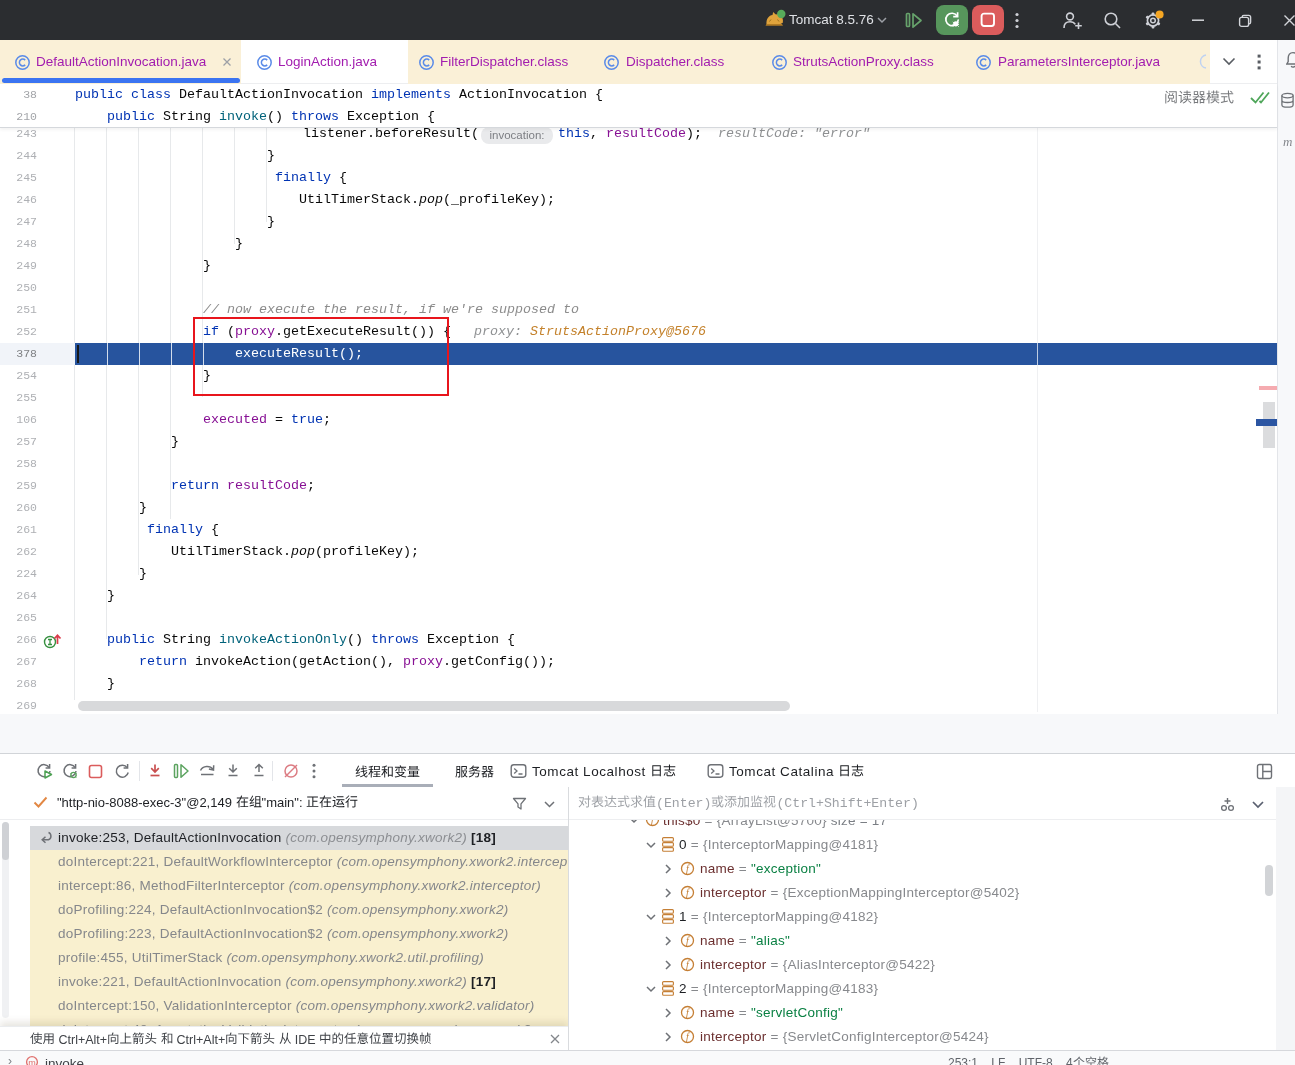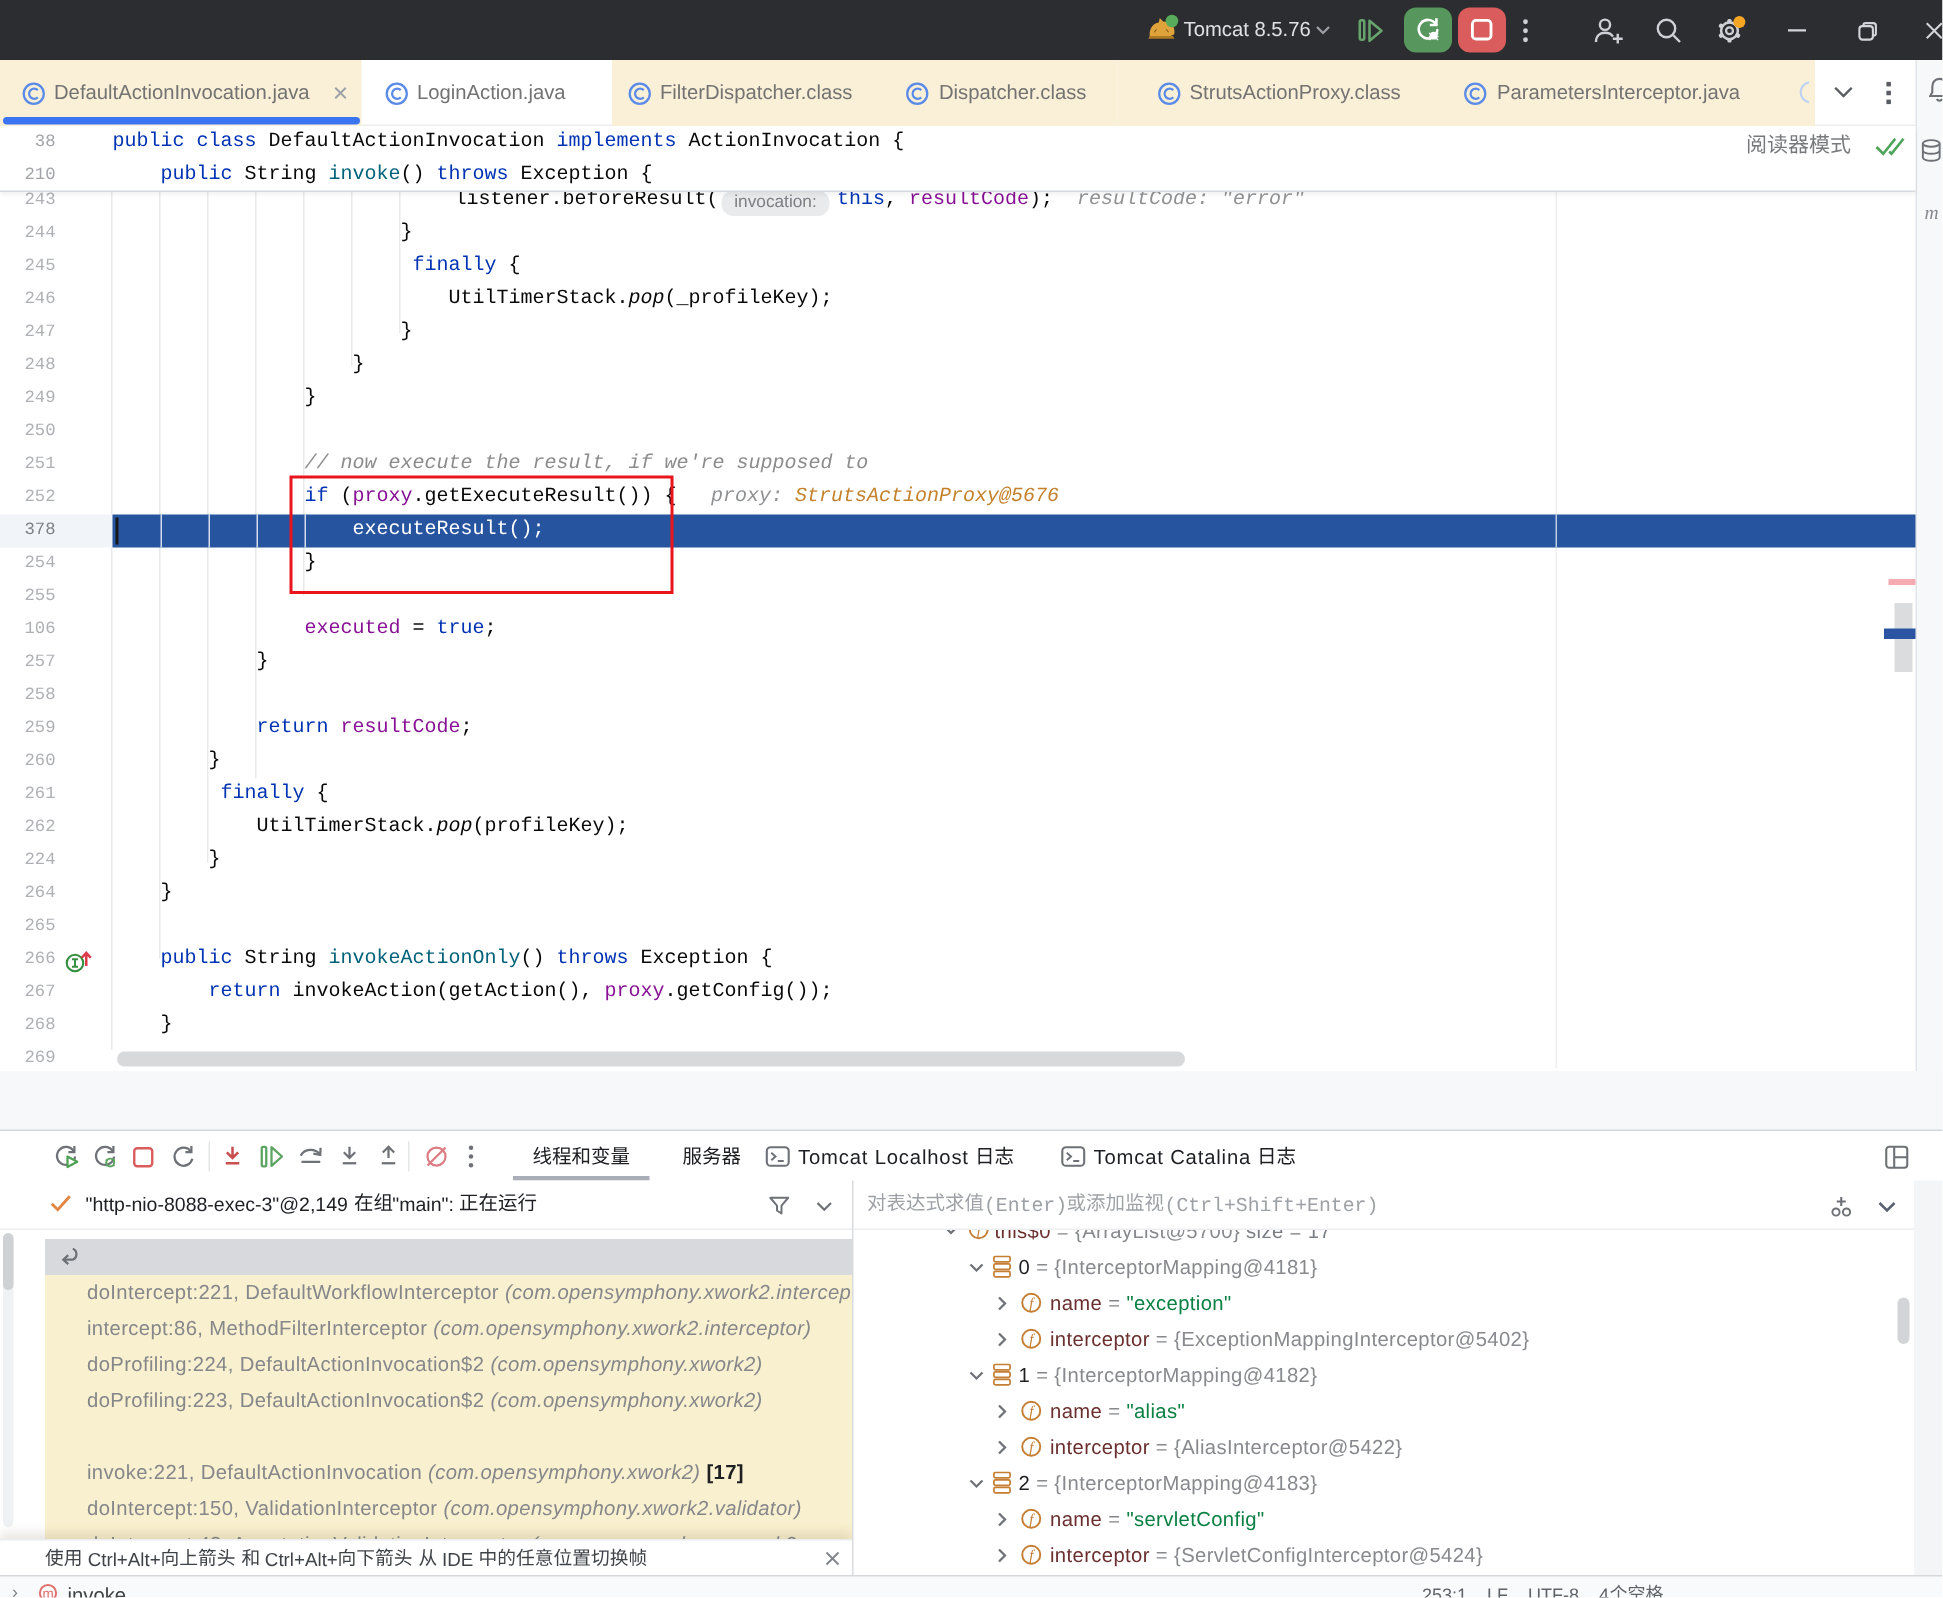--- a/index.html
+++ b/index.html
@@ -4,21 +4,21 @@
 body{width:1295px;height:1065px;overflow:hidden;position:relative;background:#fff;
  font-family:"Liberation Sans",sans-serif;-webkit-font-smoothing:antialiased}
 .abs{position:absolute}
 .cl{position:absolute;font:13.33px/22px "Liberation Mono",monospace;white-space:pre;color:#080808}
 .ln{position:absolute;width:29px;left:8px;text-align:right;font:11.5px/22px "Liberation Mono",monospace;color:#AEB0B4}
 .kw{color:#0033B3}.fld{color:#871094}.mth{color:#00627A}.cmt{color:#8C8C8C;font-style:italic}
 .it{font-style:italic}
 .guide{position:absolute;width:1px;background:#E7E9EB}
 .ui13{font:13.5px/24px "Liberation Sans",sans-serif;color:#1D1F23;white-space:pre;letter-spacing:.25px}
 .gray{color:#87898D}
-.tabtxt{font:13.5px/44px "Liberation Sans",sans-serif;color:#737373;white-space:nowrap}
+.tabtxt{font:13.5px/44px "Liberation Sans",sans-serif;color:#a21caf;white-space:nowrap}
 svg.cjk{display:inline-block}
 </style></head>
 <body>
 
 <div class="abs" style="left:0px;top:0px;width:1295px;height:40px;background:#2B2D30">
 
   <svg class="abs" style="left:763px;top:9px" width="23" height="22" viewBox="0 0 23 22">
     <path d="M3.5 15.5 C3 9.5 6 6.5 9.5 6 L10.2 3 L12.4 5.3 L14.2 5.5 L16.6 3.4 L17.2 6.6 C19.6 8 20.4 11 19.8 13.8 L16.5 15.5 Z" fill="#DFA33C"></path>
     <path d="M2.5 16.8 L20 16.8 L19 15 L3.5 15 Z" fill="#B07A23"></path>
     <path d="M8 10.5 L6.5 12.5 M14.5 10.5 L16 12.5" stroke="#8a6317" stroke-width=".8"></path>
@@ -491,24 +491,26 @@
 
 <div class="abs" style="left:0px;top:820px;width:568px;height:230px;overflow:hidden">
  <div class="abs" style="left:2px;top:2px;width:7px;height:196px;background:#F0F1F3;border-radius:4px"></div>
  <div class="abs" style="left:2px;top:2px;width:7px;height:38px;background:#CFD1D5;border-radius:4px"></div>
  <div class="abs" style="left:30px;top:6px;width:538px;height:24px;background:#D7D9DC"></div>
  <div class="abs" style="left:30px;top:30px;width:538px;height:198px;background:#F9F0CF"></div>
  <svg class="abs" style="left:38px;top:11px" width="16" height="15" viewBox="0 0 16 15">
   <path d="M10.5 1.5 C13.5 2.5 14 7.5 10.5 8.8 L5 8.8" fill="none" stroke="#6E7176" stroke-width="1.5"></path>
   <path d="M7.5 5.8 L4.2 8.8 L7.5 11.8" fill="none" stroke="#6E7176" stroke-width="1.5"></path>
  </svg>
+ <div class="abs ui13" style="left:58px;top:6px">invoke:253, DefaultActionInvocation <span class="it" style="color:#8C8E92">(com.opensymphony.xwork2)</span> <b>[18]</b></div>
  <div class="abs ui13" style="left:58px;top:30px;color:#85878B">doIntercept:221, DefaultWorkflowInterceptor <span class="it">(com.opensymphony.xwork2.intercepto</span></div>
  <div class="abs ui13" style="left:58px;top:54px;color:#85878B">intercept:86, MethodFilterInterceptor <span class="it">(com.opensymphony.xwork2.interceptor)</span></div>
  <div class="abs ui13" style="left:58px;top:78px;color:#85878B">doProfiling:224, DefaultActionInvocation$2 <span class="it">(com.opensymphony.xwork2)</span></div>
  <div class="abs ui13" style="left:58px;top:102px;color:#85878B">doProfiling:223, DefaultActionInvocation$2 <span class="it">(com.opensymphony.xwork2)</span></div>
+ <div class="abs ui13" style="left:58px;top:126px;color:#85878B">profile:455, UtilTimerStack <span class="it">(com.opensymphony.xwork2.util.profiling)</span></div>
  <div class="abs ui13" style="left:58px;top:150px;color:#85878B">invoke:221, DefaultActionInvocation <span class="it">(com.opensymphony.xwork2)</span> <b style="color:#1D1F23">[17]</b></div>
  <div class="abs ui13" style="left:58px;top:174px;color:#85878B">doIntercept:150, ValidationInterceptor <span class="it">(com.opensymphony.xwork2.validator)</span></div>
  <div class="abs ui13" style="left:58px;top:198px;color:#85878B">doIntercept:48, AnnotationValidationInterceptor <span class="it">(com.opensymphony.xwork2</span></div>
  <div class="abs" style="left:0px;top:206px;width:568px;height:24px;background:#fff;border-top:1px solid #EAECEE;box-shadow:0 -4px 7px rgba(90,80,40,.14)">
    <div class="abs" style="left:30px;top:0px;font:12.5px/26px 'Liberation Sans',sans-serif;color:#3F4247;white-space:pre"><svg class="cjk " width="25.0" height="14.5" viewBox="0 0 25.0 14.5" style="vertical-align:-2.8px">
           <g transform="translate(0,11.0) scale(0.0125,-0.0125)" fill="#3F4247">
             <g transform="translate(0,0)">
               <path d="M599 836V729H321V660H599V562H350V285H594C587 230 572 178 540 131C487 168 444 213 413 265L350 244C387 180 436 126 495 81C449 39 381 4 284 -21C300 -37 321 -66 330 -83C434 -52 506 -10 557 39C658 -22 784 -62 927 -82C937 -60 956 -31 972 -14C828 2 702 37 601 92C641 151 659 216 667 285H929V562H672V660H962V729H672V836ZM420 499H599V394L598 349H420ZM672 499H857V349H671L672 394ZM278 842C219 690 122 542 21 446C34 428 55 389 63 372C101 410 138 454 173 503V-84H245V612C284 679 320 749 348 820Z"></path>
             </g>
             <g transform="translate(1000,0)">

